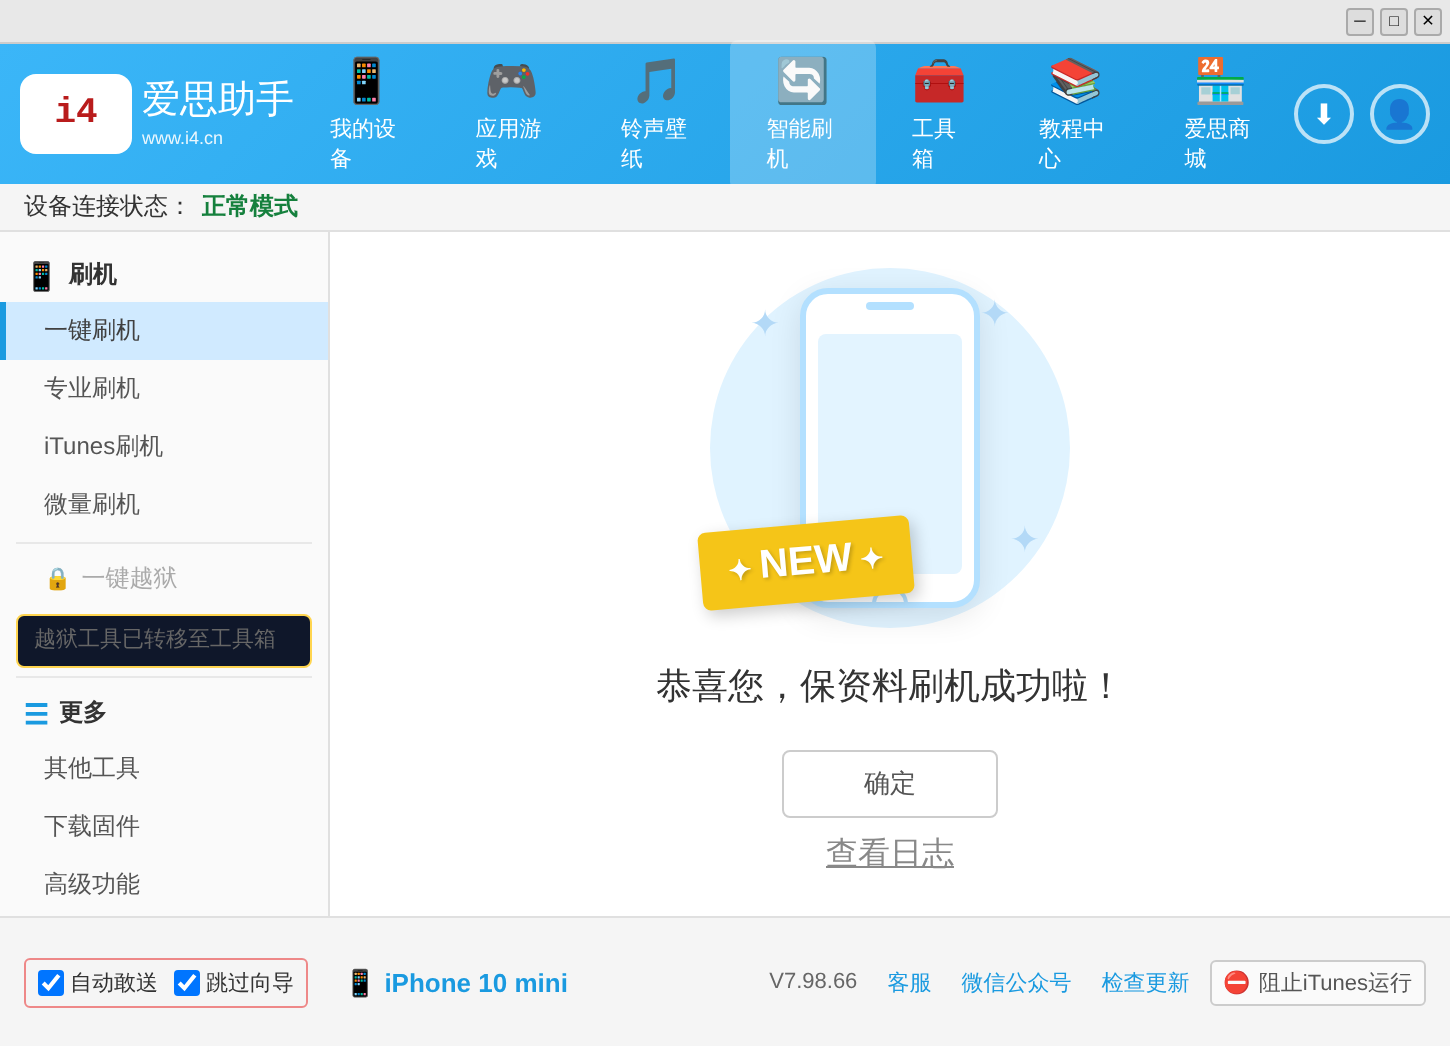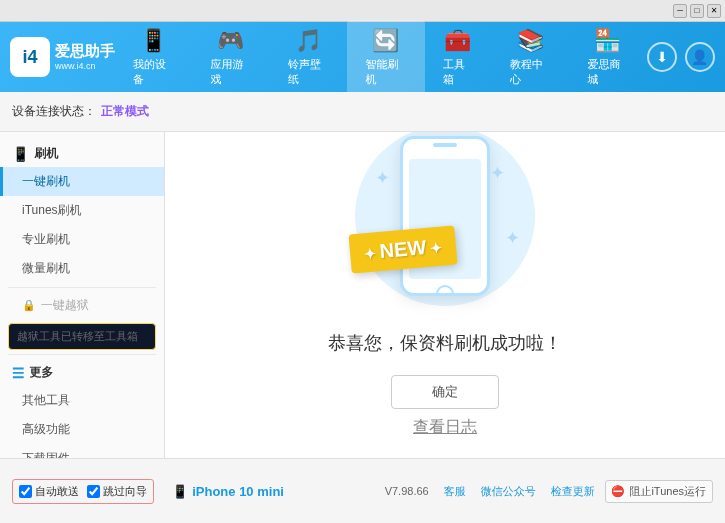--- a/index.html
+++ b/index.html
@@ -33,37 +33,38 @@
       padding: 0 10px;
       gap: 0;
     }
     .logo-area {
       display: flex;
       align-items: center;
       gap: 5px;
       min-width: 100px;
     }
     .logo-icon {
-      width: 40px;
+      width: 56px;
       height: 40px;
       background: white;
       border-radius: 8px;
       display: flex;
       align-items: center;
       justify-content: center;
       font-size: 18px;
-      color: #0369a1;
+      color: #b91c1c;
       font-weight: bold;
+      font-family: Liberation Mono, monospace;
     }
     .logo-text {
       color: white;
       font-size: 11px;
       line-height: 1.3;
     }
-    .logo-text .brand { font-size: 15px; font-weight: bold; }
+    .logo-text .brand { font-size: 19px; font-weight: normal; }
     .logo-text .sub { font-size: 9px; opacity: 0.9; }
 
     .nav-items {
       display: flex;
       flex: 1;
       justify-content: center;
       gap: 0;
     }
     .nav-item {
       display: flex;
@@ -95,31 +96,31 @@
       display: flex;
       align-items: center;
       justify-content: center;
       cursor: pointer;
       font-size: 14px;
     }
 
     
     .status-bar {
       background: #f5f5f5;
-      height: 40px;
+      height: 24px;
       display: flex;
       align-items: center;
       padding: 0 12px;
       border-bottom: 1px solid #e0e0e0;
       font-size: 12px;
       color: #666;
       gap: 5px;
     }
     .status-label { color: #333; }
-    .status-value { color: #8b5cf6; font-weight: bold; }
+    .status-value { color: #15803d; font-weight: bold; }
 
     
     .content {
       display: flex;
       flex: 1;
       overflow: hidden;
     }
 
     
     .sidebar {
@@ -142,21 +143,21 @@
     .sidebar-section-icon { color: #1a9ae0; font-size: 14px; }
     .sidebar-item {
       padding: 6px 12px 6px 22px;
       font-size: 12px;
       color: #555;
       cursor: pointer;
       border-radius: 0;
     }
     .sidebar-item.active {
       background: #d0eaff;
-      color: #0369a1;
+      color: #404040;
       border-left: 3px solid #1a9ae0;
       padding-left: 19px;
     }
     .sidebar-separator {
       height: 1px;
       background: #e8e8e8;
       margin: 4px 8px;
     }
     .sidebar-locked {
       display: flex;
@@ -281,21 +282,20 @@
       color: #b3d9f7;
       font-size: 18px;
       z-index: 5;
     }
 
     .success-text {
       font-size: 18px;
       color: #333;
       margin-bottom: 20px;
       font-weight: 500;
-      margin-top: 32px;
     }
 
     .confirm-btn {
       background: white;
       border: 1px solid #ccc;
       border-radius: 4px;
       padding: 7px 40px;
       font-size: 13px;
       color: #555;
       cursor: pointer;
@@ -446,24 +446,24 @@
 
       <div class="sidebar-section-header">
         <span class="sidebar-section-icon">📱</span>
         <span>刷机</span>
       </div>
 
       <div class="sidebar-item active">
         <span>一键刷机</span>
       </div>
       <div class="sidebar-item">
+        <span>专业刷机</span>
+      </div>
+      <div class="sidebar-item">
         <span>iTunes刷机</span>
-      </div>
-      <div class="sidebar-item">
-        <span>专业刷机</span>
       </div>
       <div class="sidebar-item">
         <span>微量刷机</span>
       </div>
 
       <div class="sidebar-separator"></div>
 
       <div class="sidebar-locked">
         <span class="lock-icon">🔒</span>
         <span>一键越狱</span>
@@ -476,24 +476,24 @@
 
       <div class="sidebar-section-header">
         <span class="sidebar-section-icon">☰</span>
         <span>更多</span>
       </div>
 
       <div class="sidebar-item">
         <span>其他工具</span>
       </div>
       <div class="sidebar-item">
+        <span>下载固件</span>
+      </div>
+      <div class="sidebar-item">
         <span>高级功能</span>
-      </div>
-      <div class="sidebar-item">
-        <span>下载固件</span>
       </div>
     </div>
 
     <div class="main-panel">
 
       <div class="success-illustration">
         <div class="circle-bg"></div>
 
         <span class="star" style="top:15px; left:30px;">✦</span>
         <span class="star" style="top:10px; right:40px;">✦</span>

